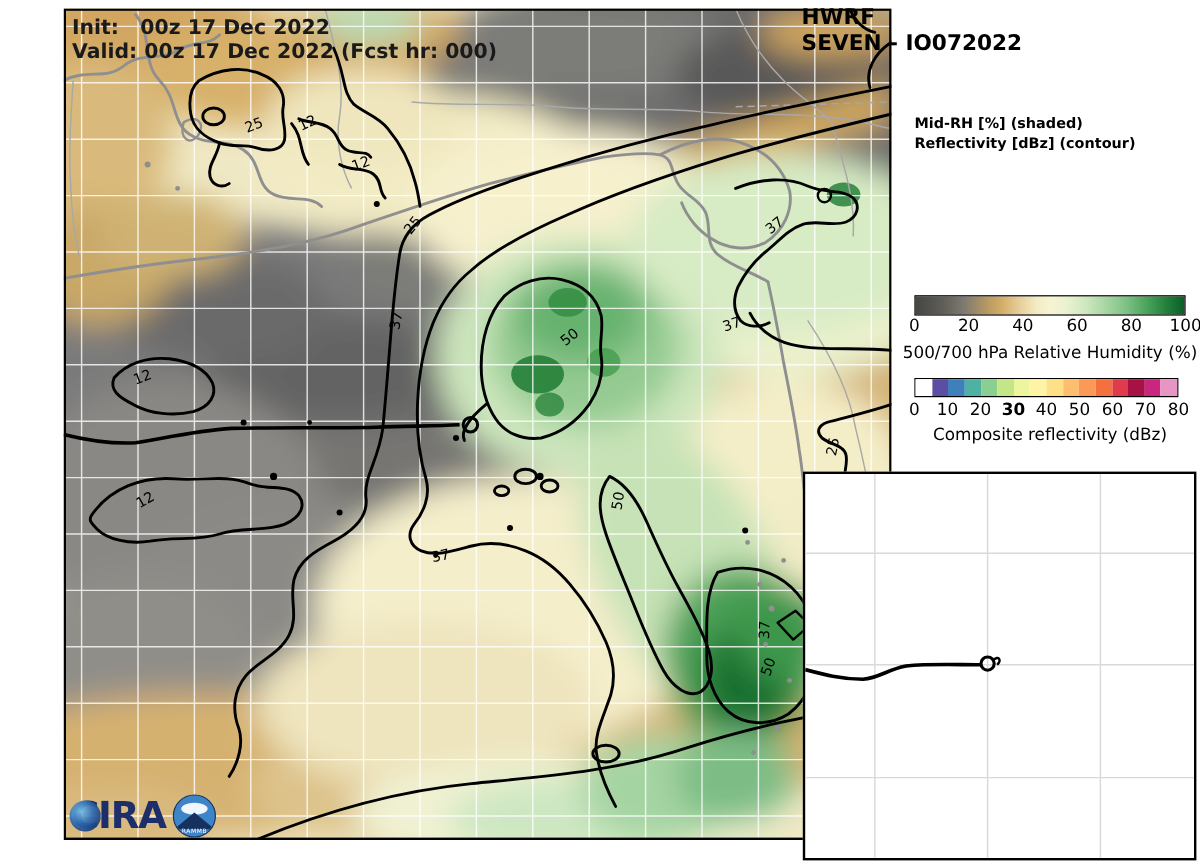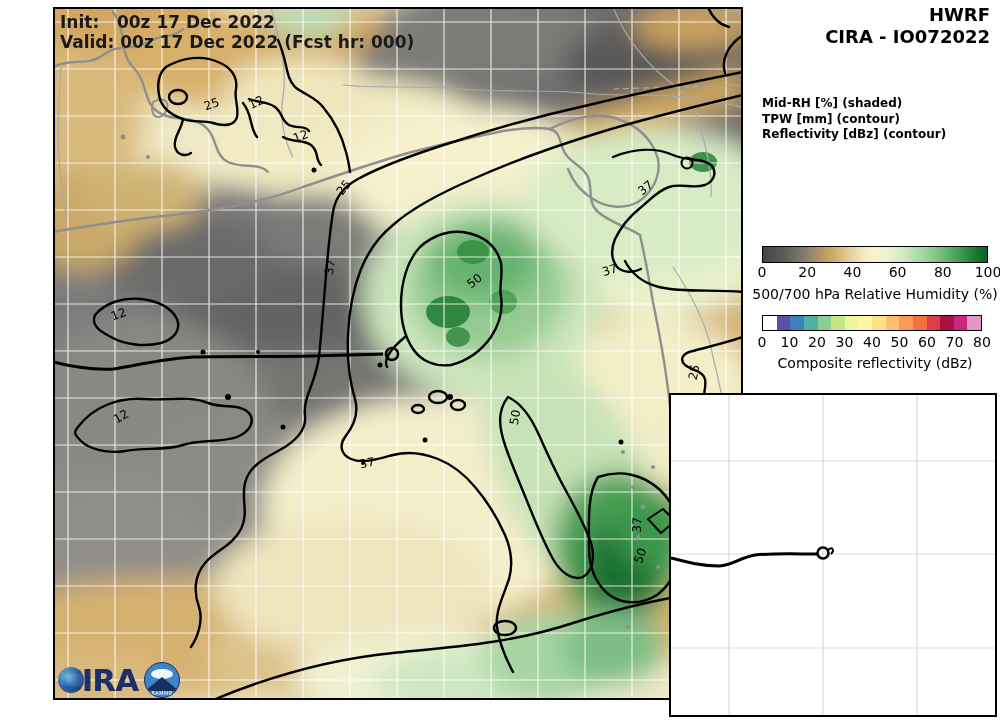--- a/index.html
+++ b/index.html
@@ -1,20 +1,20 @@
 <!DOCTYPE html>
 <html><head>
 <meta charset="utf-8">
 <style>
   html,body{margin:0;padding:0;background:#ffffff;}
   body{width:1000px;height:722px;position:relative;overflow:hidden;
        font-family:"DejaVu Sans","Liberation Sans",sans-serif;color:#000;}
   .abs{position:absolute;}
   
-  #model-block{left:700px;top:4px;width:290px;text-align:right;
+  #model-block{left:668px;top:4px;width:290px;
                font-weight:bold;font-size:18px;line-height:22px;}
   #legend-block{left:762px;top:96px;font-weight:bold;font-size:12px;line-height:15.5px;}
   #stats-block{left:762px;top:167px;font-weight:bold;font-size:16px;line-height:19px;white-space:pre;}
   
   .cbar{border:1px solid #000;box-sizing:border-box;}
   #rh-bar{left:762px;top:246px;width:226px;height:17px;}
   .ticknum{position:absolute;transform:translateX(-50%);font-size:14px;}
   #rh-nums{left:762px;top:264px;width:226px;height:18px;}
   #rh-label{left:748px;top:286px;width:254px;text-align:center;font-size:14px;}
   #refl-bar{left:762px;top:315px;width:220px;height:16px;display:flex;}
@@ -300,26 +300,25 @@
         <line x1="0" y1="253" x2="324" y2="253"></line>
       </g>
     <path d="M0,163 C15,167 30,171 48,171 C62,170 68,163 84,160 C104,158 126,159 146,159" fill="none" stroke="#000" stroke-width="3"></path>
     <circle cx="152" cy="158" r="5.5" fill="none" stroke="#000" stroke-width="2.6"></circle>
     <path d="M157,155 C161,151 164,155 160,159" fill="none" stroke="#000" stroke-width="2"></path>
   </svg>
 </div>
 
 <div id="model-block" class="abs">
   <div>HWRF</div>
-  <div>CIRA - IO072022</div>
+  <div>SEVEN - IO072022</div>
 </div>
 
 <div id="legend-block" class="abs">
   <div>Mid-RH [%] (shaded)</div>
-  <div>TPW [mm] (contour)</div>
   <div>Reflectivity [dBz] (contour)</div>
 </div>
 
 <div id="stats-block" class="abs">
 </div>
 
 <div id="rh-bar" class="abs cbar" style="background: linear-gradient(to right, rgb(71, 69, 66) 0%, rgb(95, 93, 88) 10%, rgb(126, 122, 113) 18%, rgb(179, 151, 99) 26%, rgb(212, 173, 102) 32%, rgb(229, 203, 149) 38%, rgb(243, 235, 195) 45%, rgb(247, 243, 211) 50%, rgb(235, 242, 208) 56%, rgb(207, 232, 192) 63%, rgb(171, 216, 166) 70%, rgb(127, 195, 134) 78%, rgb(75, 163, 91) 86%, rgb(35, 130, 60) 93%, rgb(11, 94, 39) 100%);"></div>
 <div id="rh-nums" class="abs">
     <span class="ticknum" style="left: 0%;">0</span>
     <span class="ticknum" style="left: 20%;">20</span>
@@ -345,20 +344,20 @@
     <div style="background: rgb(244, 112, 63);"></div>
     <div style="background: rgb(223, 59, 74);"></div>
     <div style="background: rgb(166, 18, 69);"></div>
     <div style="background: rgb(202, 37, 129);"></div>
     <div style="background: rgb(231, 149, 196);"></div>
   </div>
 <div id="refl-nums" class="abs">
     <span class="ticknum" style="left: 0%;">0</span>
     <span class="ticknum" style="left: 12.5%;">10</span>
     <span class="ticknum" style="left: 25%;">20</span>
-    <span class="ticknum" style="left: 37.5%;">30</span>
+    <span class="ticknum" style="left: 37.5%; font-weight: bold;">30</span>
     <span class="ticknum" style="left: 50%;">40</span>
     <span class="ticknum" style="left: 62.5%;">50</span>
     <span class="ticknum" style="left: 75%;">60</span>
     <span class="ticknum" style="left: 87.5%;">70</span>
     <span class="ticknum" style="left: 100%;">80</span>
   </div>
 <div id="refl-label" class="abs">Composite reflectivity (dBz)</div>
 
 </body></html>

